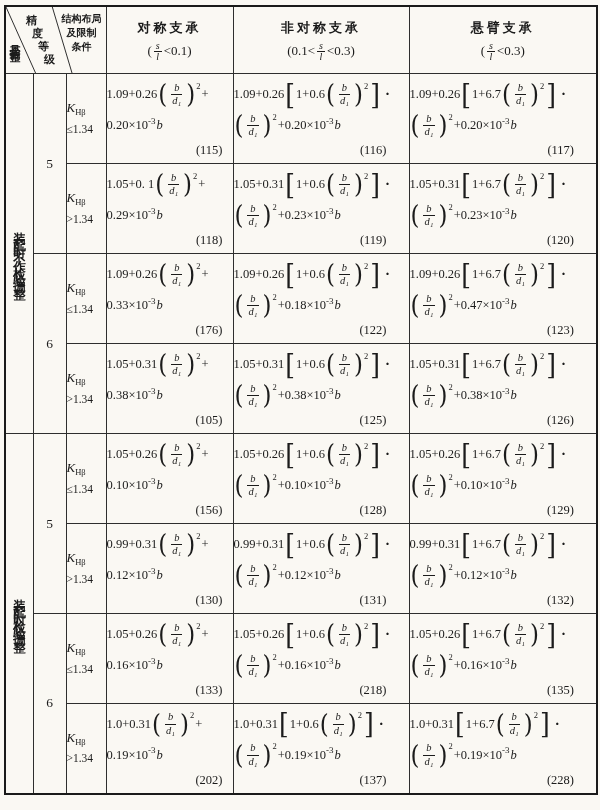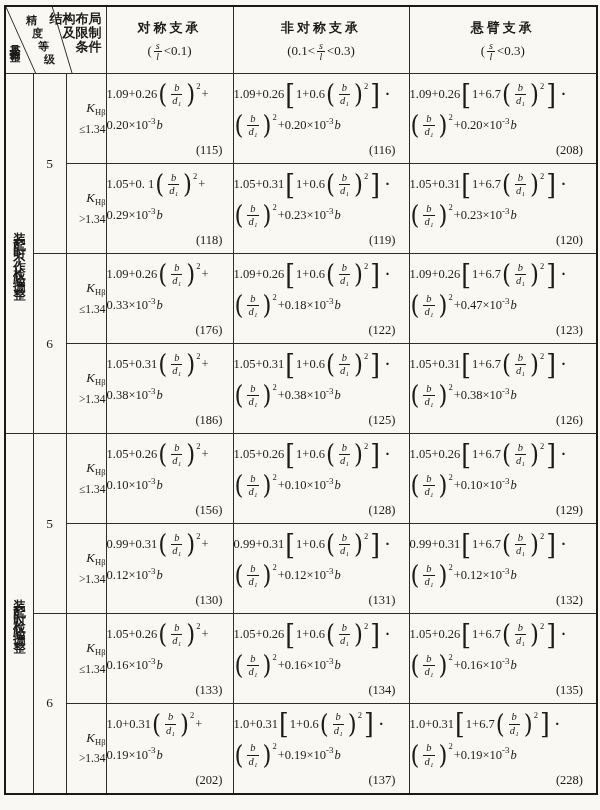--- a/index.html
+++ b/index.html
@@ -20,52 +20,52 @@
   
   th.corner{position:relative;overflow:hidden;}
   th.corner svg{position:absolute;left:0;top:0;width:100%;height:100%;}
   .c-adjust{
     position:absolute;left:3px;top:50%;transform:translateY(-50%);
     writing-mode:vertical-rl;text-orientation:upright;
     font-size:11px;font-weight:bold;letter-spacing:2px;line-height:1;
   }
   .stair-char{position:absolute;font-size:11px;font-weight:bold;line-height:1;}
   .c-cond{
-    position:absolute;right:4px;top:5px;text-align:right;
-    font-size:13px;font-weight:bold;line-height:14px;white-space:nowrap;
+    position:absolute;right:4px;top:5px;text-align:center;
+    font-size:10px;font-weight:bold;line-height:14px;white-space:nowrap;
   }
   
   th.colhead{text-align:center;margin-left:12px;}
   .ht{font-size:13px;font-weight:bold;letter-spacing:3px;margin-bottom:4px;}
   .hc{font-weight:normal;font-size:13px;display:flex;justify-content:center;align-items:center;}
   
   td.seccell{text-align:center;}
   .seclabel{
     writing-mode:vertical-rl;text-orientation:upright;margin:0 auto;
     font-size:12.5px;font-weight:bold;letter-spacing:7px;line-height:1;
   }
   td.gradecell{text-align:center;font-size:13.5px;}
-  td.kcell{text-align:right;font-size:11.5px;line-height:16px;}
+  td.kcell{text-align:left;font-size:11.5px;line-height:16px;}
   td.kcell .kv{font-style:italic;font-size:13px;}
   td.kcell sub{font-size:8.5px;}
   td.fcell{padding:2px 4px 2px 8px;}
   .cellwrap{display:flex;flex-direction:column;justify-content:center;min-height:86px;}
   .fline{display:flex;align-items:center;min-height:31px;font-size:12.5px;white-space:nowrap;}
   .t{font-style:normal;}
   .it{font-style:italic;}
   .sp{font-size:9px;transform:translateY(-5px);margin-right:1px;}
   .fw{display:inline-flex;align-items:center;margin:0 1px;}
   .par{font-size:23px;font-weight:400;line-height:0.8;transform:scaleY(1.15);font-family:"DejaVu Serif",serif;}
   .frac{display:inline-flex;flex-direction:column;align-items:center;line-height:1;margin:0 2px;}
   .frac .num,.frac .den{font-style:italic;font-size:10.5px;padding:1px 3px;}
   .frac .num{border-bottom:1px solid #1b1b1b;}
   .xp{font-size:8.5px;transform:translateY(-9px);margin-left:1px;}
   .bk{font-size:25px;line-height:0.8;transform:scaleY(1.1);font-family:"DejaVu Serif",serif;margin:0 1px;}
   .dt{font-weight:bold;font-size:15px;margin-left:4px;}
-  .feq{text-align:right;padding-right:13px;font-size:12.5px;margin-top:2px;}
+  .feq{text-align:right;padding-right:22px;font-size:12.5px;margin-top:2px;}
   td.fcell.narrow .feq{padding-right:10px;}
   .sfrac{display:inline-flex;flex-direction:column;align-items:center;line-height:1;margin:0 2px;}
   .sfrac .num,.sfrac .den{font-style:italic;font-size:10px;padding:0 2px;}
   .sfrac .num{border-bottom:1px solid #1b1b1b;}
 </style>
 </head>
 <body>
 
 <div class="page">
   <table class="gtable">
@@ -213,21 +213,21 @@
                     <span class="num">b</span>
                     <span class="den">d₁</span>
                   </span>
                   <span class="par">)</span>
                   <span class="xp">2</span>
                 </span>
                 <span class="t"> +0.20×10</span>
                 <span class="sp">-3</span>
                 <span class="it">b</span>
               </div>
-              <div class="feq">(208)</div>
+              <div class="feq">(117)</div>
             </div>
           </td>
         </tr>
         <tr style="height: 90px;">
           <td class="kcell"><span class="kv">K</span><sub>Hβ</sub><br><span>&gt;1.34</span></td>
           <td class="fcell narrow">
             <div class="cellwrap">
               <div class="fline">
                 <span class="t">1.05+0. 1</span>
                 <span class="fw">
@@ -432,21 +432,21 @@
                   <span class="par">)</span>
                   <span class="xp">2</span>
                 </span>
                 <span class="t"> +</span>
               </div>
               <div class="fline">
                 <span class="t">0.38×10</span>
                 <span class="sp">-3</span>
                 <span class="it">b</span>
               </div>
-              <div class="feq">(186)</div>
+              <div class="feq">(105)</div>
             </div>
           </td>
           <td class="fcell">
             <div class="cellwrap">
               <div class="fline">
                 <span class="t">1.05+0.31</span>
                 <span class="bk">[</span>
                 <span class="t">1+0.6</span>
                 <span class="fw">
                   <span class="par">(</span>
@@ -760,21 +760,21 @@
                     <span class="num">b</span>
                     <span class="den">d₁</span>
                   </span>
                   <span class="par">)</span>
                   <span class="xp">2</span>
                 </span>
                 <span class="t"> +0.16×10</span>
                 <span class="sp">-3</span>
                 <span class="it">b</span>
               </div>
-              <div class="feq">(134)</div>
+              <div class="feq">(218)</div>
             </div>
           </td>
           <td class="fcell">
             <div class="cellwrap">
               <div class="fline">
                 <span class="t">1.05+0.26</span>
                 <span class="bk">[</span>
                 <span class="t">1+6.7</span>
                 <span class="fw">
                   <span class="par">(</span>

